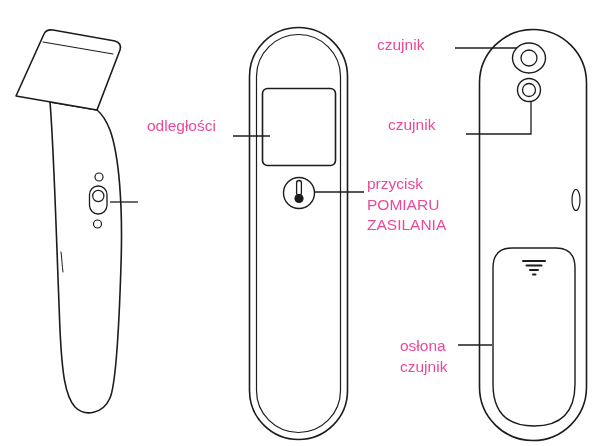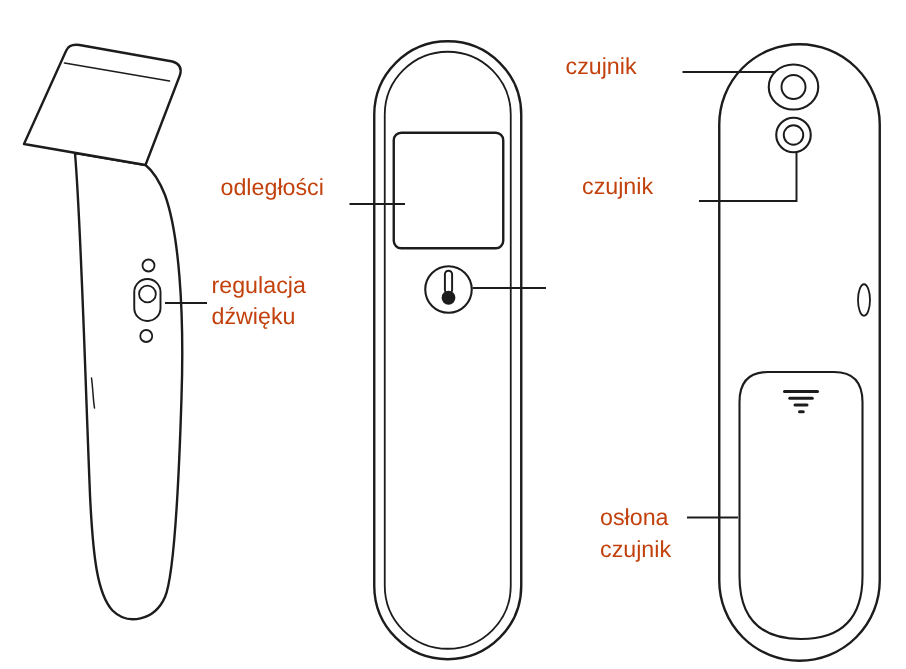--- a/index.html
+++ b/index.html
@@ -8,21 +8,21 @@
     width:604px;height:446px;
     background:#ffffff;
     font-family:"Liberation Sans", sans-serif;
     overflow:hidden;
   }
   .artwork{position:absolute;left:0;top:0;}
   .label{
     position:absolute;
     font-size:15.5px;
     line-height:20.5px;
-    color:#c2410c;
+    color:#ec4899;
     white-space:nowrap;
   }
   .label span{display:block;}
 </style>
 </head>
 <body>
 
 <div class="canvas">
 
   <svg class="artwork" width="604" height="446" viewBox="0 0 604 446">
@@ -73,32 +73,33 @@
       <path d="M 466 134 H 531 V 101"></path>
       <path d="M 315 192 H 364"></path>
       <path d="M 458 345 H 492"></path>
     </g>
   </svg>
 
   <div class="label" style="left:147px;top:116px">
     <span>odległości</span>
   </div>
 
-  <div class="label" style="left:141px;top:181px">
-    <span>regulacja</span>
-    <span>dźwięku</span>
-  </div>
 
   <div class="label" style="left:377px;top:35px">
     <span>czujnik</span>
   </div>
 
   <div class="label" style="left:388px;top:115px">
     <span>czujnik</span>
   </div>
 
+  <div class="label" style="left:367px;top:174px">
+    <span>przycisk</span>
+    <span>POMIARU</span>
+    <span>ZASILANIA</span>
+  </div>
 
   <div class="label" style="left:400px;top:336px">
     <span>osłona</span>
     <span>czujnik</span>
   </div>
 
 </div>
 
 </body></html>

